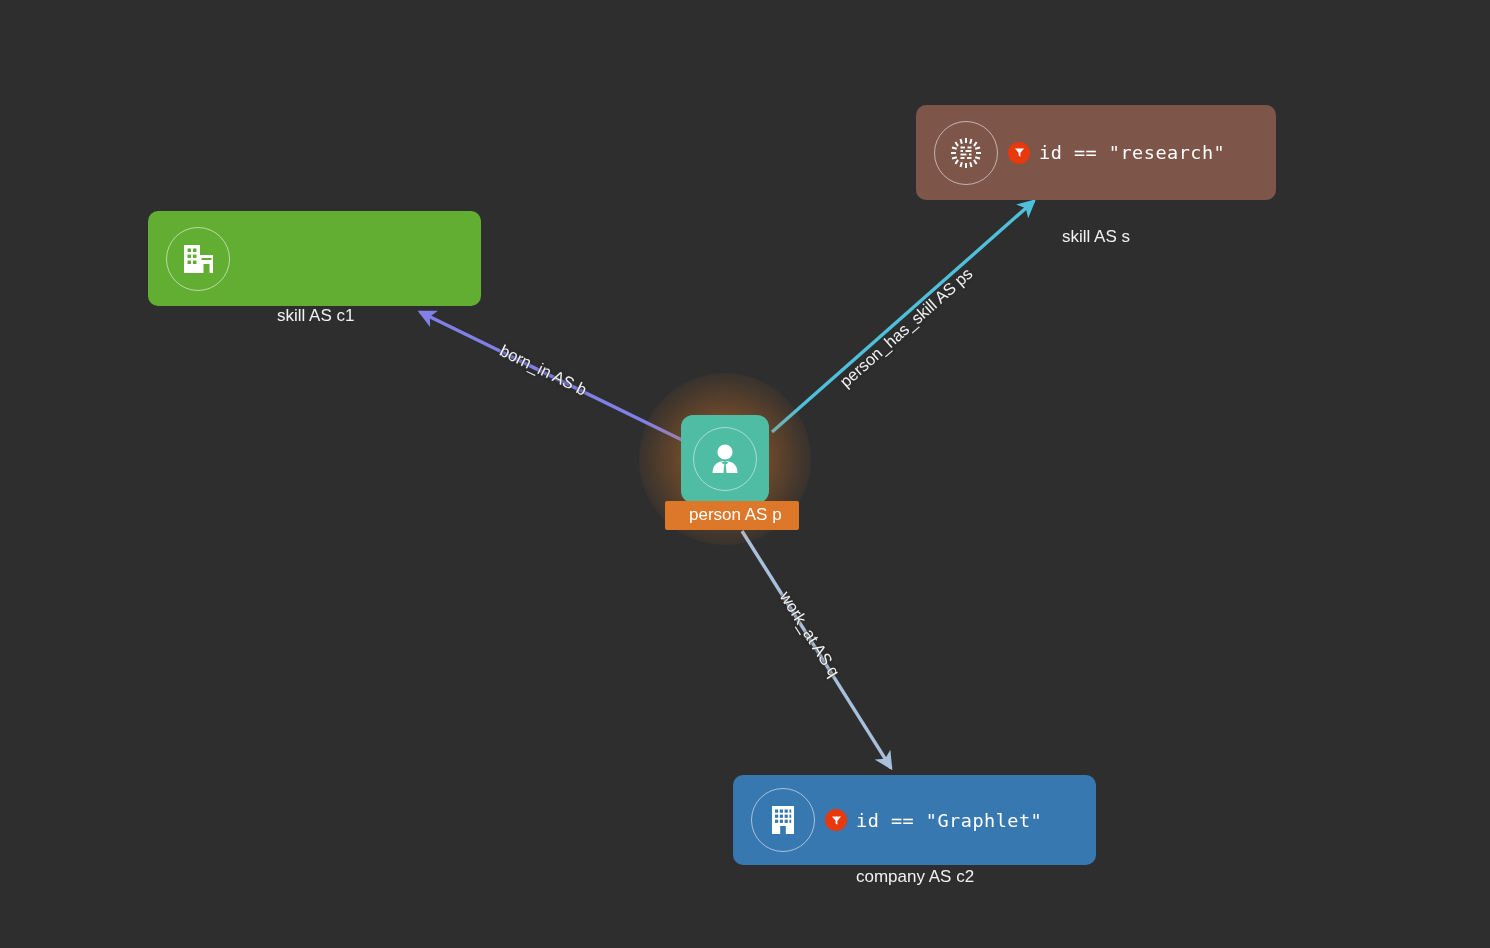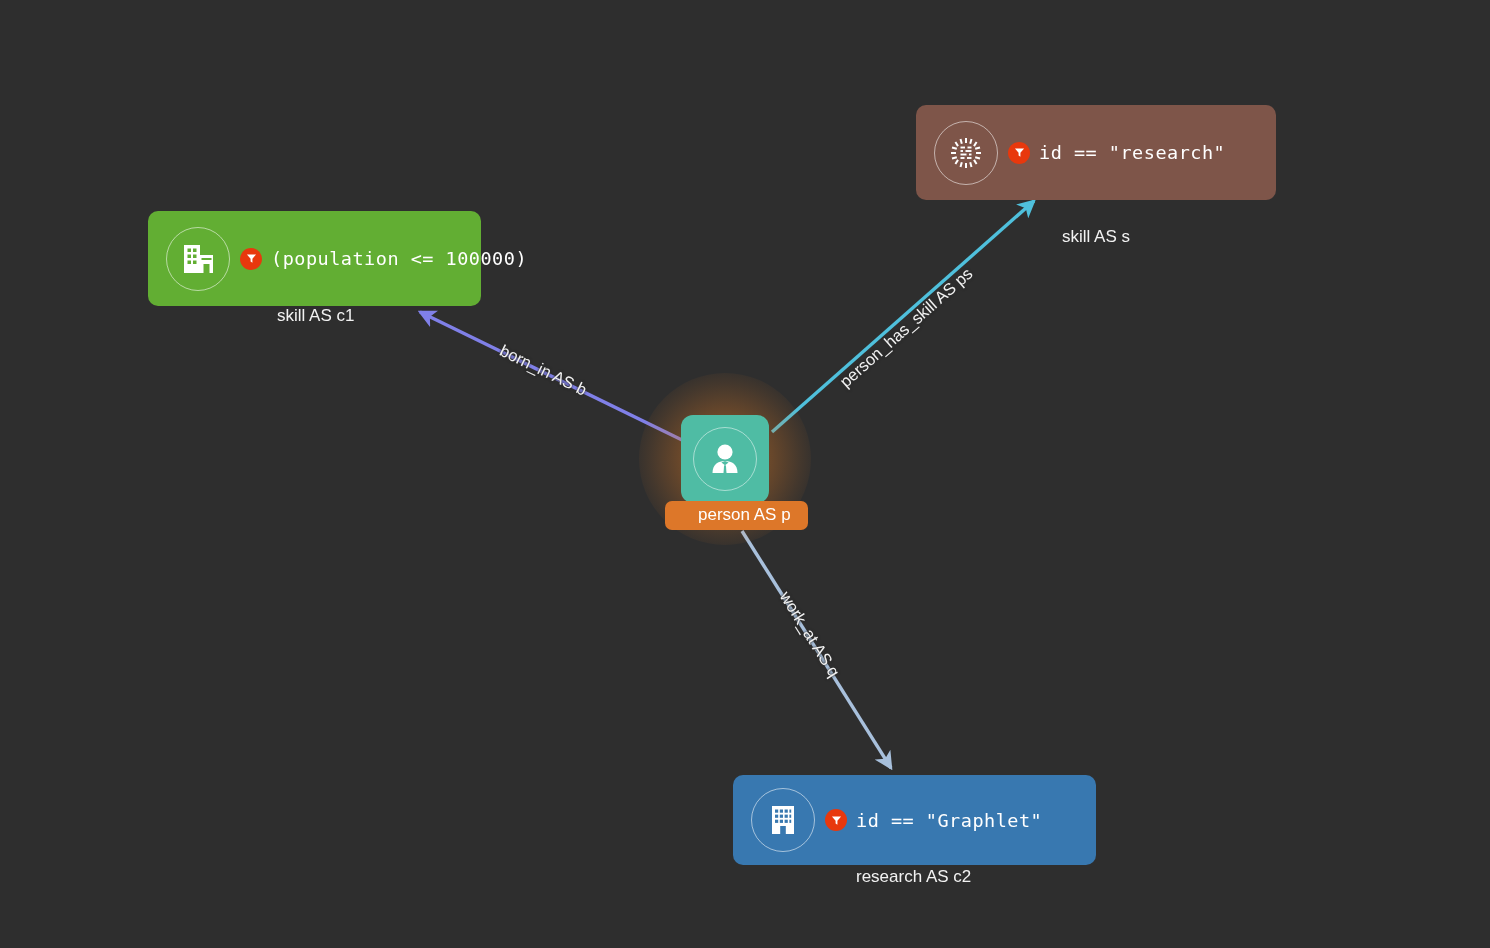--- a/index.html
+++ b/index.html
@@ -147,22 +147,22 @@
     display: flex;
     align-items: center;
     justify-content: center;
   }
   #label-person {
     position: absolute;
     left: 665px;
     top: 501px;
     background: #dd7729;
     color: #ffffff;
-    border-radius: 7px;
-    padding: 4px 17px 5px 33px;
+    border-radius: 2px;
+    padding: 4px 17px 5px 24px;
     font-size: 17px;
     white-space: nowrap;
   }
   .edge-label {
     position: absolute;
     font-size: 16.5px;
     color: #f2f2f2;
     white-space: nowrap;
     transform-origin: 0 0;
     text-shadow: 0 0 3px rgba(46,46,46,0.9), 0 0 2px rgba(46,46,46,0.9);
@@ -200,28 +200,20 @@
         <rect x="22" y="16" width="13" height="18" fill="#ffffff"></rect>
         <rect x="9.5" y="9.5" width="3.5" height="3.5" fill="#62ae33"></rect>
         <rect x="15" y="9.5" width="3.5" height="3.5" fill="#62ae33"></rect>
         <rect x="9.5" y="15.5" width="3.5" height="3.5" fill="#62ae33"></rect>
         <rect x="15" y="15.5" width="3.5" height="3.5" fill="#62ae33"></rect>
         <rect x="9.5" y="21.5" width="3.5" height="3.5" fill="#62ae33"></rect>
         <rect x="15" y="21.5" width="3.5" height="3.5" fill="#62ae33"></rect>
         <rect x="23.5" y="19" width="10" height="2" fill="#62ae33"></rect>
         <rect x="25.5" y="25" width="6" height="9" fill="#62ae33"></rect>
       </svg>
-    </div>
-    <div class="node-body">
-      <span class="filter-badge">
-        <svg width="11" height="11" viewBox="0 0 12 12">
-          <path d="M1 1.6 L11 1.6 L7 6.2 L7 10.6 L5 9.3 L5 6.2 z" fill="#ffffff"></path>
-        </svg>
-      </span>
-      <span class="predicate">(population &lt;= 100000)</span>
     </div>
   </div>
   <div class="node-label" id="label-city">skill AS c1</div>
 
   <div class="node" id="node-skill">
     <div class="node-icon">
       <svg width="40" height="40" viewBox="0 0 40 40">
         <g stroke="#ffffff" stroke-width="2" stroke-linecap="butt">
           <line x1="20" y1="5" x2="20" y2="10"></line>
           <line x1="25.5" y1="6" x2="24.2" y2="10.8"></line>
@@ -301,21 +293,21 @@
     </div>
     <div class="node-body">
       <span class="filter-badge">
         <svg width="11" height="11" viewBox="0 0 12 12">
           <path d="M1 1.6 L11 1.6 L7 6.2 L7 10.6 L5 9.3 L5 6.2 z" fill="#ffffff"></path>
         </svg>
       </span>
       <span class="predicate">id == "Graphlet"</span>
     </div>
   </div>
-  <div class="node-label" id="label-company">research AS c2</div>
+  <div class="node-label" id="label-company">company AS c2</div>
 
   <div class="edge-label" style="left:505px; top:341px; transform: rotate(26deg);">born_in AS b</div>
 
   <div class="edge-label" style="left:836px; top:377px; transform: rotate(-41.5deg);">person_has_skill AS ps</div>
 
   <div class="edge-label" style="left:792px; top:588px; transform: rotate(58deg);">work_at AS q</div>
 
 </div>
 
 </body></html>

